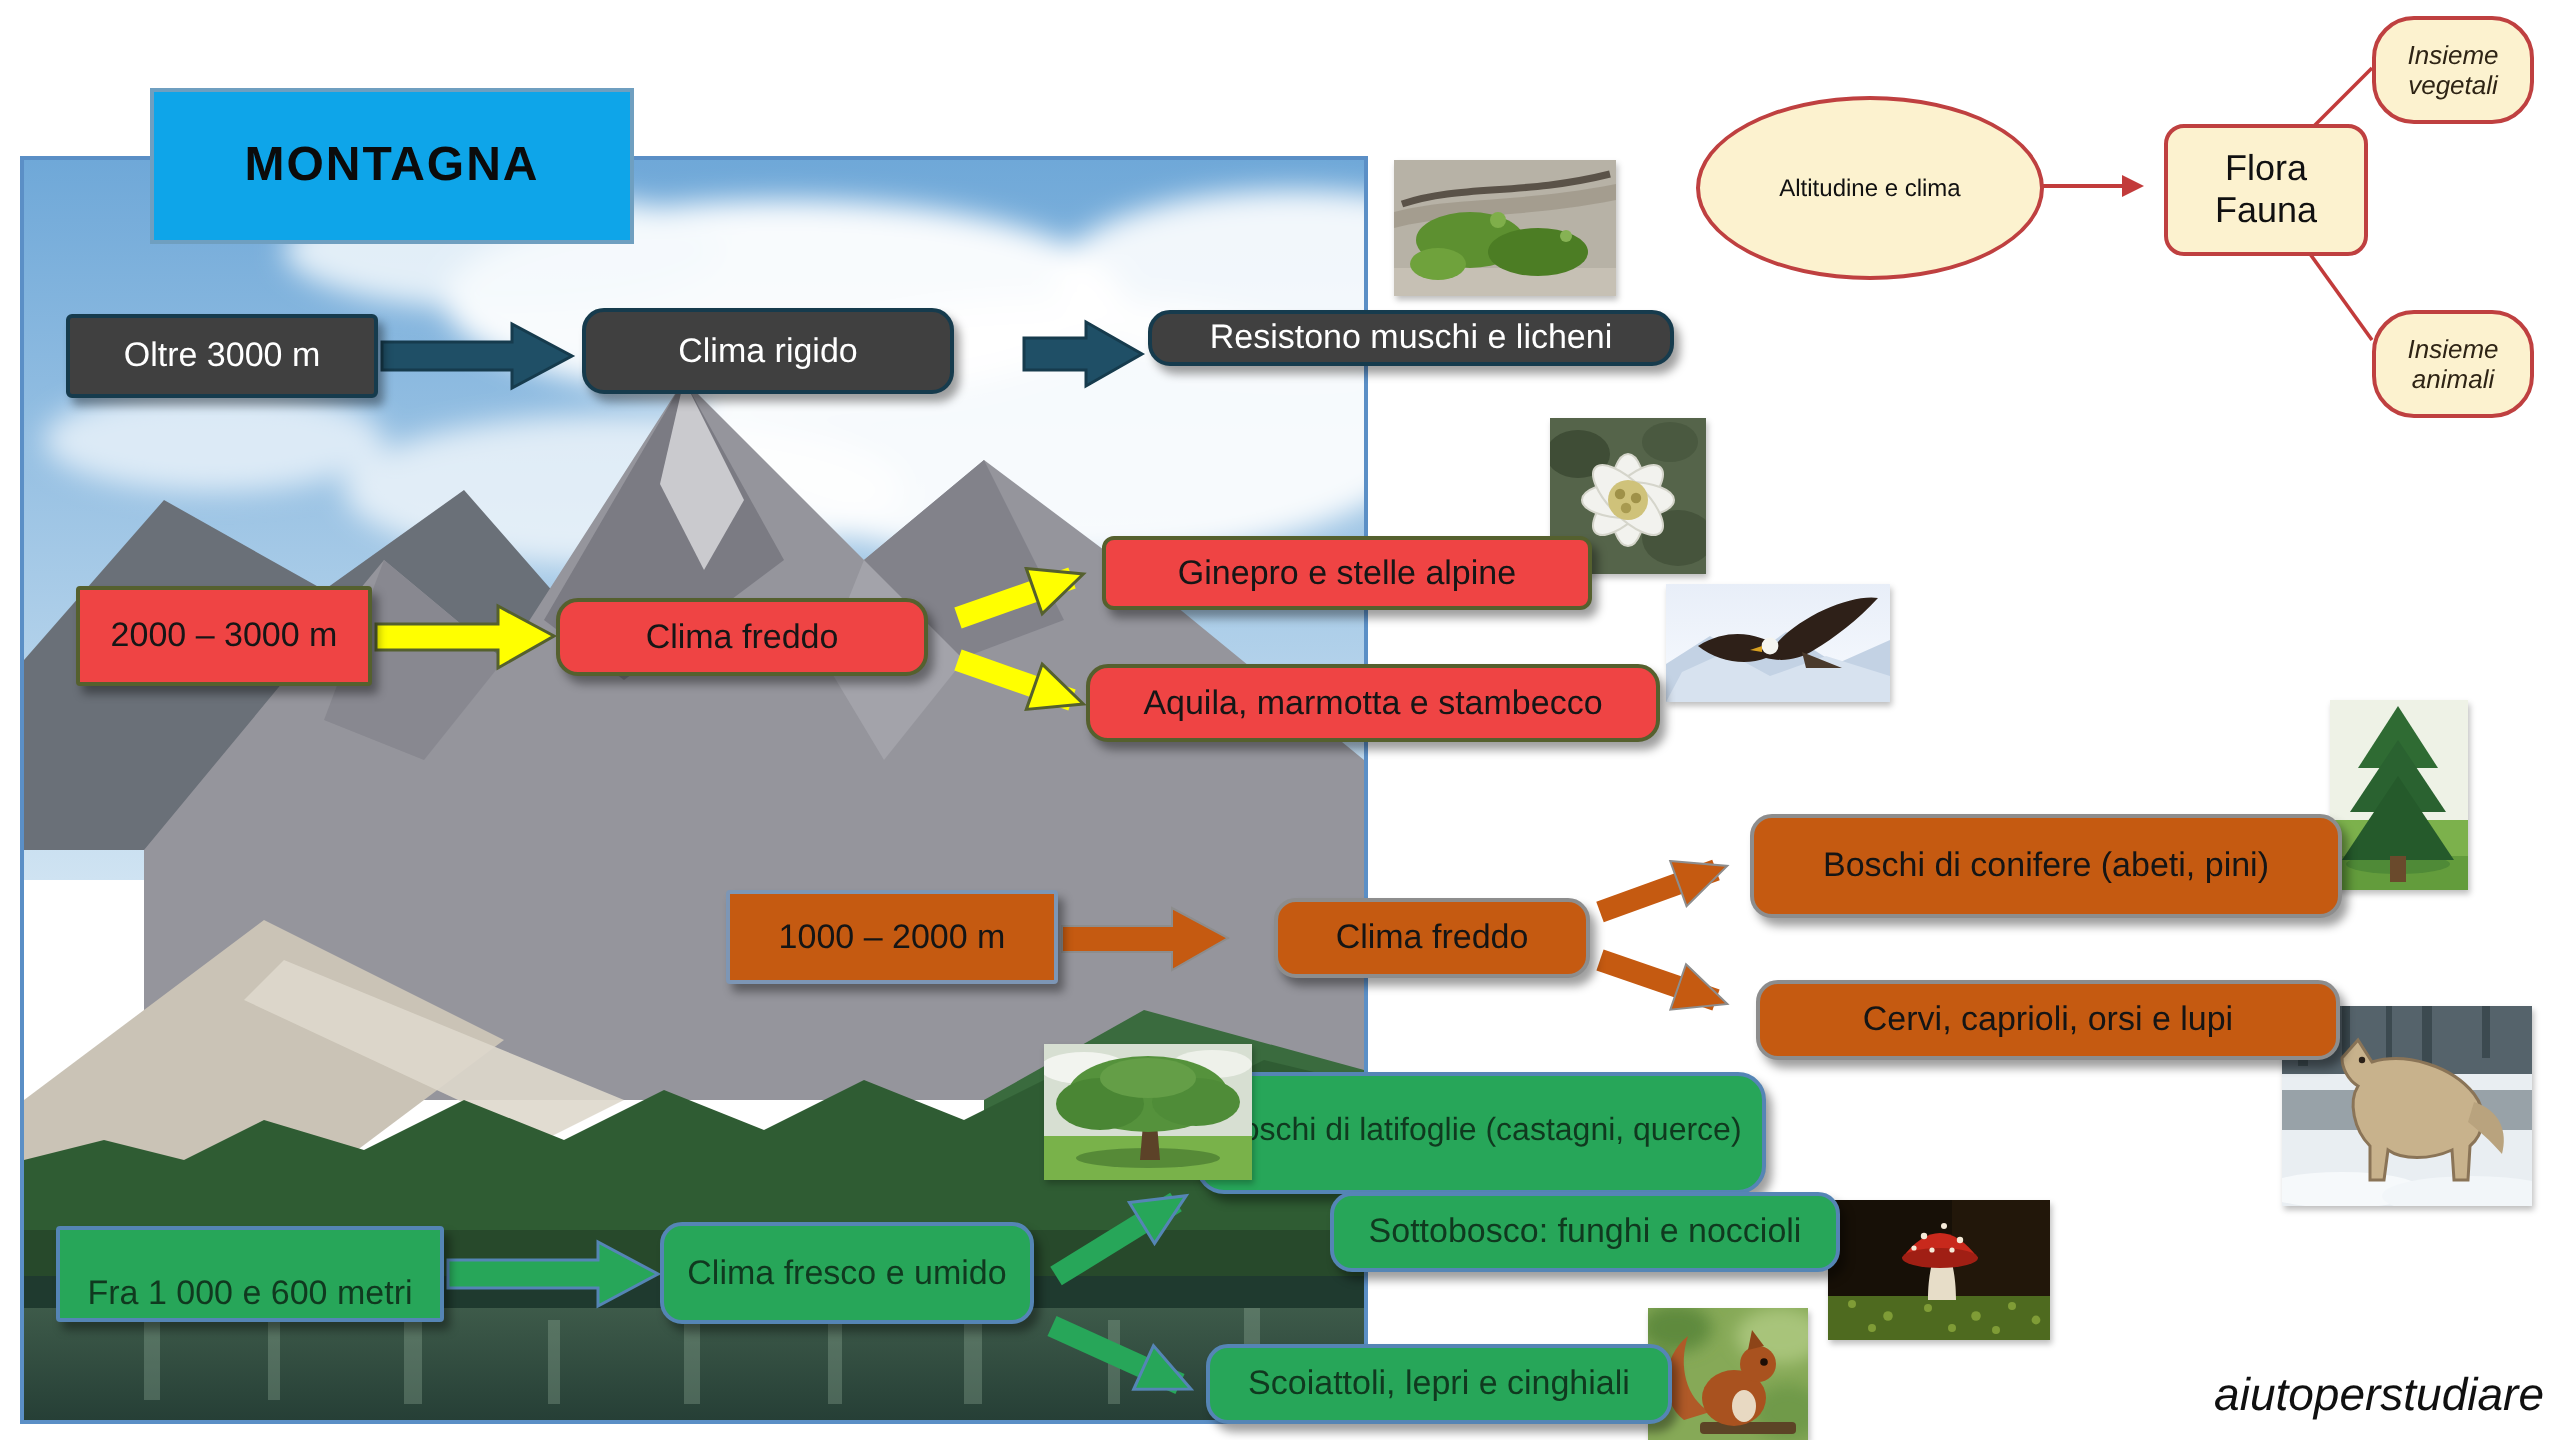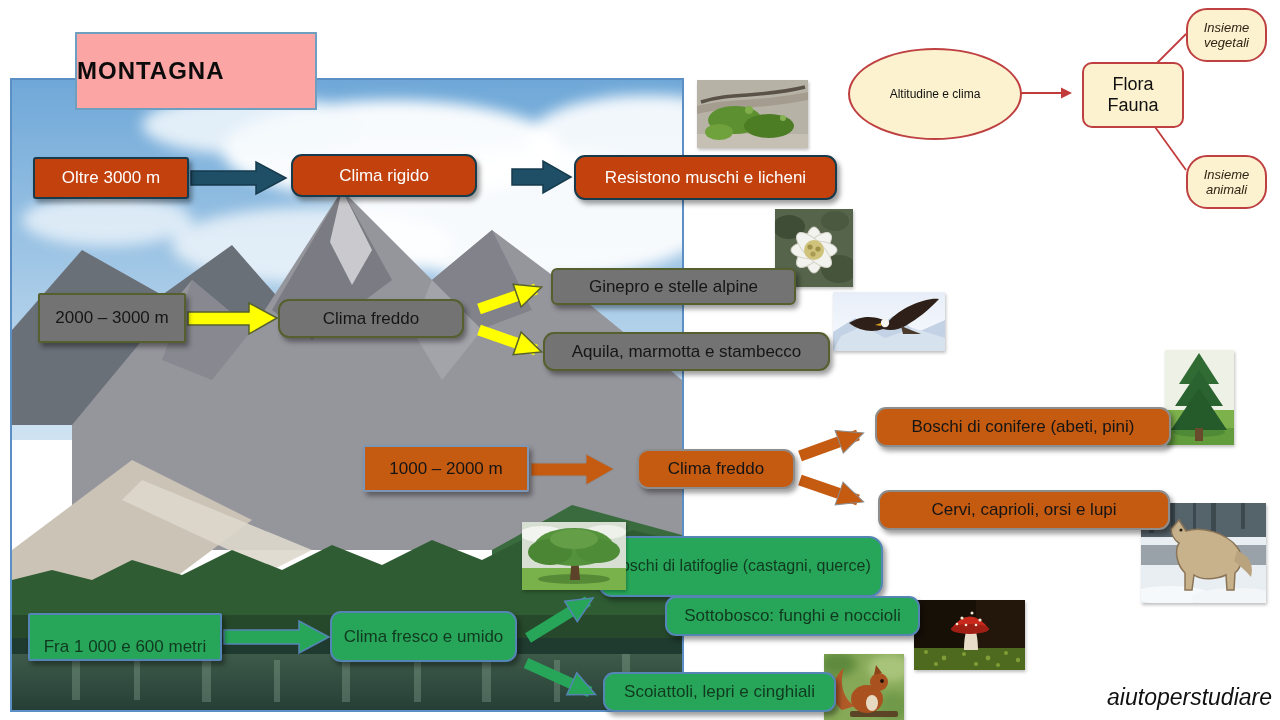--- a/index.html
+++ b/index.html
@@ -12,29 +12,29 @@
   
   .photo{position:absolute;z-index:4;box-shadow:1px 2px 3px rgba(0,0,0,.25);}
   .photo svg{display:block;width:100%;height:100%;}
   
   .overlay{position:absolute;left:0;top:0;z-index:5;pointer-events:none;}
   
   .box{position:absolute;display:flex;align-items:center;justify-content:center;
        text-align:center;font-size:17px;line-height:1.15;z-index:6;
        box-shadow:3px 4px 5px rgba(0,0,0,.38);padding:2px 6px;box-sizing:border-box;}
   .round{border-radius:11px;}
-  .teal{background:#c2410c;color:#ffffff;border:2px solid #163b4d;}
-  .yellow{background:#737373;color:#161616;border:2px solid #55602e;}
+  .teal{background:#404040;color:#ffffff;border:2px solid #163b4d;}
+  .yellow{background:#ef4444;color:#161616;border:2px solid #55602e;}
   .orange{background:#c55a11;color:#151515;}
   .orange.rect{border:2px solid #7d96b5;}
   .orange.round{border:2px solid #8d8d8d;}
   .green{background:#27a659;color:#10391f;border:2px solid #5585b5;}
-  .title-box{position:absolute;left:75px;top:32px;width:238px;height:74px;z-index:7;
-             background:#fca5a5;border:2px solid #6f9fc0;display:flex;align-items:center;
-             justify-content:flex-start;font-size:24px;font-weight:bold;color:#0b0b0b;
+  .title-box{position:absolute;left:75px;top:44px;width:238px;height:74px;z-index:7;
+             background:#0ea5e9;border:2px solid #6f9fc0;display:flex;align-items:center;
+             justify-content:center;font-size:24px;font-weight:bold;color:#0b0b0b;
              letter-spacing:1px;}
   
   .cream{background:#fcf2cf;border:2px solid #bf4040;color:#111;z-index:6;
          display:flex;align-items:center;justify-content:center;text-align:center;
          position:absolute;box-shadow:none;}
   .oval{border-radius:50%;font-size:12px;}
   .oval span{display:inline-block;width:116px;}
   .node{border-radius:10px;font-size:18px;}
   .node span{display:inline-block;width:60px;}
   .leaf{font-size:13px;font-style:italic;color:#2e2415;border-radius:21px;}
@@ -290,21 +290,21 @@
   <div class="title-box">
     <span>MONTAGNA</span>
   </div>
 
   <div class="box teal" style="left:33px;top:157px;width:156px;height:42px;border-radius:3px;">
     <span>Oltre 3000 m</span>
     </div>
   <div class="box teal round" style="left:291px;top:154px;width:186px;height:43px;">
     <span>Clima rigido</span>
     </div>
-  <div class="box teal round" style="left:574px;top:155px;width:263px;height:45px;">
+  <div class="box teal round" style="left:574px;top:155px;width:263px;height:28px;">
     <span>Resistono muschi e licheni</span>
     </div>
 
   <div class="box yellow" style="left:38px;top:293px;width:148px;height:50px;border-radius:2px;">
     <span>2000 – 3000 m</span>
     </div>
   <div class="box yellow round" style="left:278px;top:299px;width:186px;height:39px;">
     <span>Clima freddo</span>
     </div>
   <div class="box yellow" style="left:551px;top:268px;width:245px;height:37px;border-radius:6px;">
@@ -313,21 +313,21 @@
   <div class="box yellow round" style="left:543px;top:332px;width:287px;height:39px;">
     <span>Aquila, marmotta e stambecco</span>
     </div>
 
   <div class="box orange rect" style="left:363px;top:445px;width:166px;height:47px;border-radius:2px;">
     <span>1000 – 2000 m</span>
     </div>
   <div class="box orange round" style="left:637px;top:449px;width:158px;height:40px;">
     <span>Clima freddo</span>
     </div>
-  <div class="box orange round" style="left:875px;top:407px;width:296px;height:40px;">
+  <div class="box orange round" style="left:875px;top:407px;width:296px;height:52px;">
     <span>Boschi di conifere (abeti, pini)</span>
     </div>
   <div class="box orange round" style="left:878px;top:490px;width:292px;height:40px;">
     <span>Cervi, caprioli, orsi e lupi</span>
     </div>
 
   <div class="box green" style="left:28px;top:613px;width:194px;height:48px;border-radius:2px;align-items:flex-end;">
     <span>Fra 1 000 e 600 metri</span>
     </div>
   <div class="box green round" style="left:330px;top:611px;width:187px;height:51px;">

